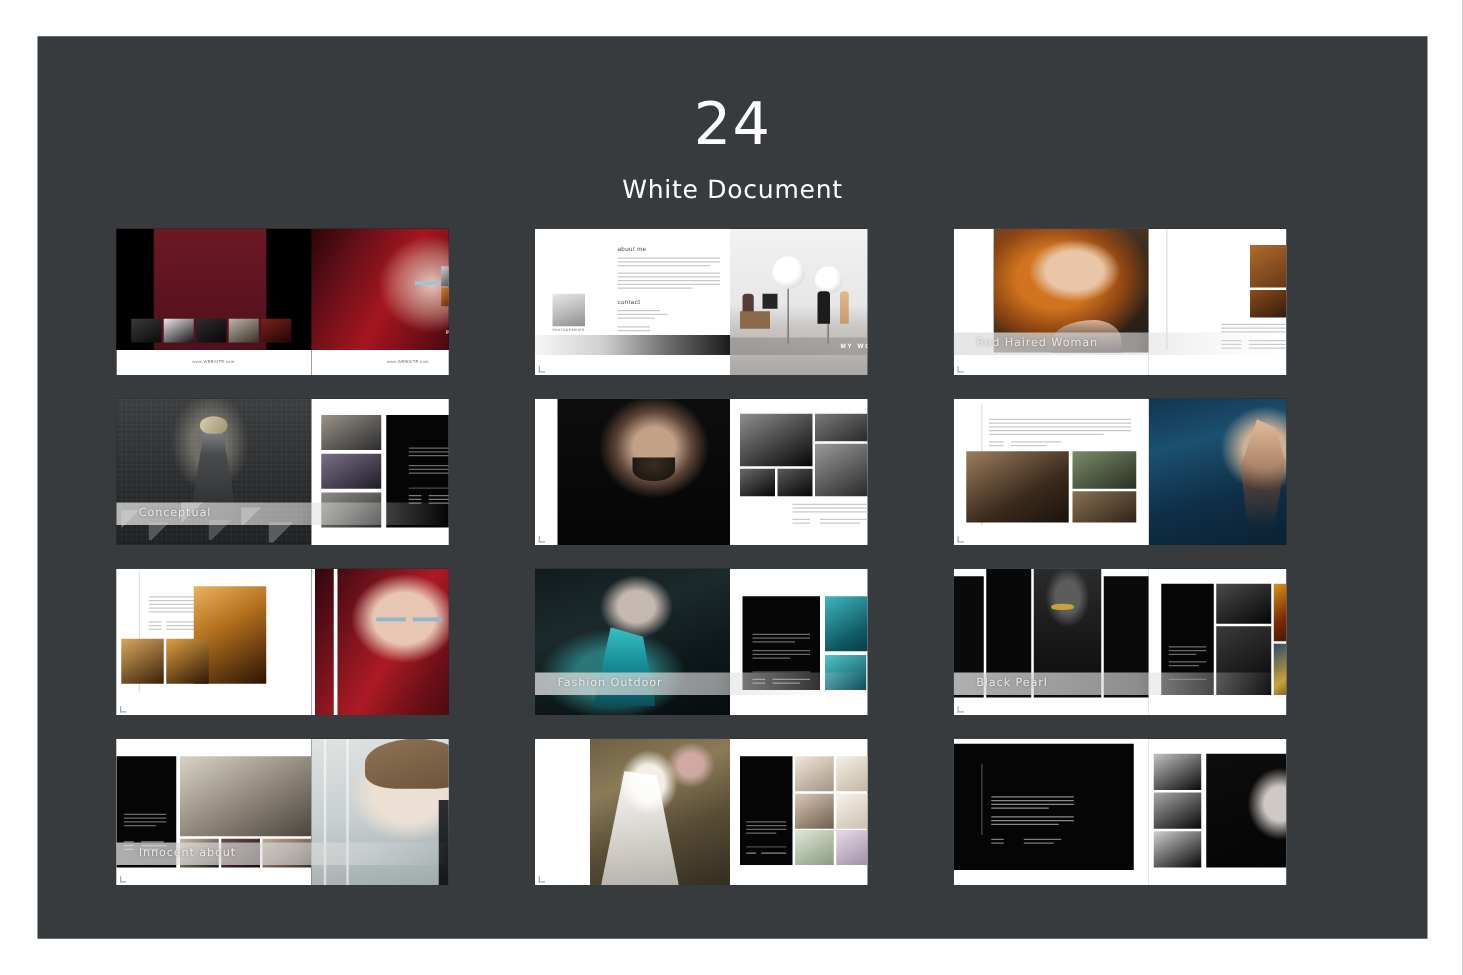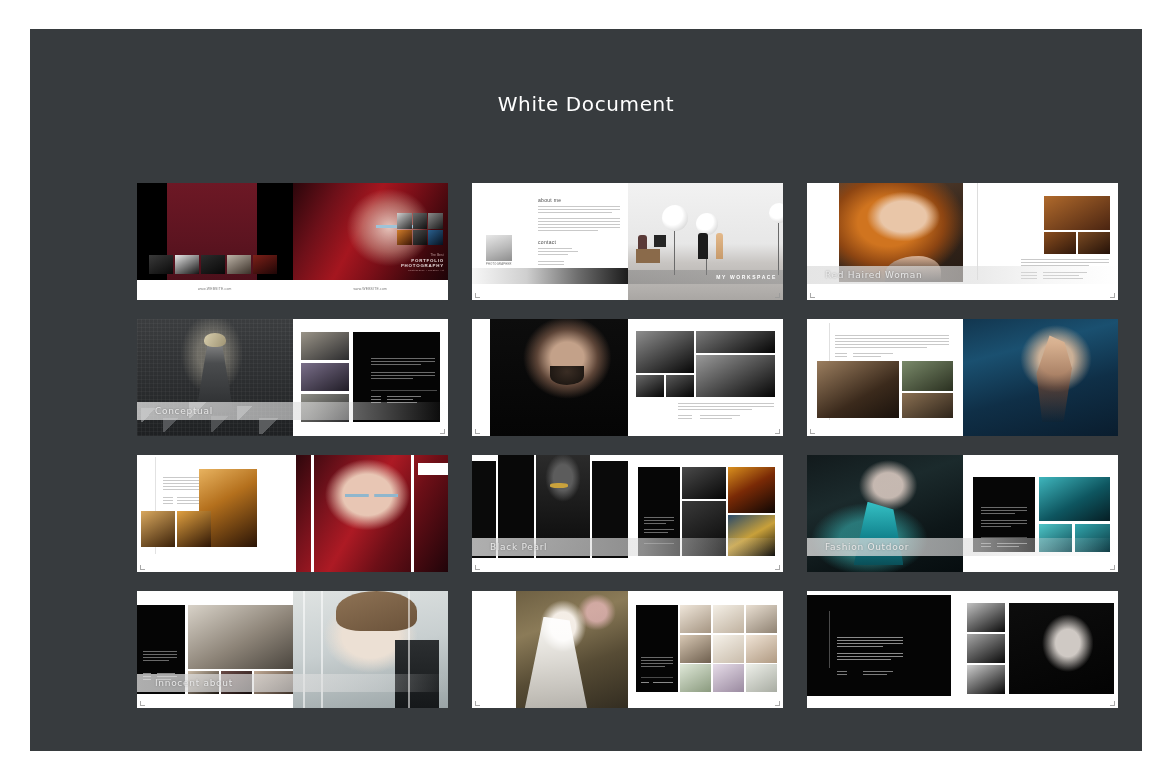--- a/index.html
+++ b/index.html
@@ -44,24 +44,23 @@
     width: 986px;
     display: grid;
     grid-template-columns: repeat(3, 311px);
     grid-template-rows: repeat(4, 117px);
     column-gap: 24px;
     row-gap: 19px;
   }
 
   .spread {
     position: relative;
-    width: 311px; height: 117px;
+    width: 266px; height: 117px;
     background: #1a1a1a;
     overflow: hidden;
-    margin-left: 44px;
   }
   .page {
     position: absolute; top: 0; bottom: 0;
     overflow: hidden;
   }
   .page.left  { left: 0;  width: 155.5px; }
   .page.right { left: 155.5px; width: 155.5px; }
 
   
   .sheet { position: absolute; inset: 0; background: #ffffff; }
@@ -287,20 +286,21 @@
     background:
       radial-gradient(ellipse 34% 44% at 56% 44%, #cfc9c4 0 34%, rgba(40,40,40,0) 72%),
       linear-gradient(160deg,#0d0d0d,#030303); }
 </style>
 </head>
 <body>
 
 <div class="stage">
 
   <div class="header">
+    <div class="count">24</div>
     <div class="subtitle">White Document</div>
   </div>
 
   <div class="grid">
 
     <div class="spread s1">
       <div class="page left">
         <div class="s1-maroon"></div>
         <div class="s1-strip">
           <div style="background:linear-gradient(150deg,#3a3a3a,#0a0a0a)"></div>
@@ -522,51 +522,20 @@
       <div class="page right">
         <div class="s7-red"></div>
         <div class="s7-eyes"></div>
         <div class="s7-slv" style="left:0;"></div>
         <div class="s7-slv" style="left:18px;"></div>
         <div class="s7-slv" style="right:34px;"></div>
         <div class="ph" style="right:0; top:8px; width:30px; height:12px; background:#fff;"></div>
       </div>
     </div>
 
-    <div class="spread s9">
-      <div class="page left">
-        <div class="sheet"></div>
-        <div class="s9-bk1"></div>
-        <div class="s9-bk2"></div>
-        <div class="s9-fig"></div>
-        <div class="s9-gold"></div>
-        <div class="s9-bk3"></div>
-        <div class="crop bl"></div>
-      </div>
-      <div class="page right">
-        <div class="sheet"></div>
-        <div class="ph" style="left:10px; top:12px; width:42px; bottom:16px; background:#060606;">
-          <div class="tl" style="left:6px; top:50px; width:30px; background:#6a6a6a;"></div>
-          <div class="tl" style="left:6px; top:53px; width:30px; background:#6a6a6a;"></div>
-          <div class="tl" style="left:6px; top:56px; width:22px; background:#6a6a6a;"></div>
-          <div class="tl" style="left:6px; top:62px; width:30px; background:#6a6a6a;"></div>
-          <div class="tl" style="left:6px; top:65px; width:24px; background:#6a6a6a;"></div>
-          <div class="tl" style="left:6px; top:76px; width:30px; background:#4a4a4a;"></div>
-        </div>
-        <div class="ph" style="left:54px; top:12px; width:44px; height:32px; background:linear-gradient(150deg,#4a4a4a,#060606);"></div>
-        <div class="ph" style="left:54px; top:46px; width:44px; bottom:16px; background:linear-gradient(150deg,#3a3a3a,#050505);"></div>
-        <div class="ph" style="left:100px; top:12px; right:8px; height:46px; background:linear-gradient(150deg,#d9901e,#7a2a06 45%,#0d0604);"></div>
-        <div class="ph" style="left:100px; top:60px; right:8px; bottom:16px; background:linear-gradient(150deg,#2a4a6a,#c8a03a 50%,#080808);"></div>
-        <div class="crop br"></div>
-      </div>
-      <div class="caption">
-        <span>Black Pearl</span>
-      </div>
-    </div>
-
     <div class="spread s8">
       <div class="page left">
         <div class="s8-water"></div>
         <div class="s8-dress"></div>
       </div>
       <div class="page right">
         <div class="sheet"></div>
         <div class="s8-blk">
           <div class="tl" style="left:8px; top:30px; width:46px; background:#6a6a6a;"></div>
           <div class="tl" style="left:8px; top:33px; width:46px; background:#6a6a6a;"></div>
@@ -580,20 +549,51 @@
           <div class="tl" style="left:8px; top:69px; width:10px; background:#7a7a7a;"></div>
           <div class="tl" style="left:24px; top:69px; width:22px; background:#7a7a7a;"></div>
         </div>
         <div class="ph s8-p1" style="background:linear-gradient(150deg,#3fb6bd,#0e5660 55%,#061e24);"></div>
         <div class="ph s8-p2" style="background:linear-gradient(150deg,#4ec6c8,#0d4a54);"></div>
         <div class="ph s8-p3" style="background:linear-gradient(150deg,#33a7ae,#09363f);"></div>
         <div class="crop br"></div>
       </div>
       <div class="caption">
         <span>Fashion Outdoor</span>
+      </div>
+    </div>
+
+    <div class="spread s9">
+      <div class="page left">
+        <div class="sheet"></div>
+        <div class="s9-bk1"></div>
+        <div class="s9-bk2"></div>
+        <div class="s9-fig"></div>
+        <div class="s9-gold"></div>
+        <div class="s9-bk3"></div>
+        <div class="crop bl"></div>
+      </div>
+      <div class="page right">
+        <div class="sheet"></div>
+        <div class="ph" style="left:10px; top:12px; width:42px; bottom:16px; background:#060606;">
+          <div class="tl" style="left:6px; top:50px; width:30px; background:#6a6a6a;"></div>
+          <div class="tl" style="left:6px; top:53px; width:30px; background:#6a6a6a;"></div>
+          <div class="tl" style="left:6px; top:56px; width:22px; background:#6a6a6a;"></div>
+          <div class="tl" style="left:6px; top:62px; width:30px; background:#6a6a6a;"></div>
+          <div class="tl" style="left:6px; top:65px; width:24px; background:#6a6a6a;"></div>
+          <div class="tl" style="left:6px; top:76px; width:30px; background:#4a4a4a;"></div>
+        </div>
+        <div class="ph" style="left:54px; top:12px; width:44px; height:32px; background:linear-gradient(150deg,#4a4a4a,#060606);"></div>
+        <div class="ph" style="left:54px; top:46px; width:44px; bottom:16px; background:linear-gradient(150deg,#3a3a3a,#050505);"></div>
+        <div class="ph" style="left:100px; top:12px; right:8px; height:46px; background:linear-gradient(150deg,#d9901e,#7a2a06 45%,#0d0604);"></div>
+        <div class="ph" style="left:100px; top:60px; right:8px; bottom:16px; background:linear-gradient(150deg,#2a4a6a,#c8a03a 50%,#080808);"></div>
+        <div class="crop br"></div>
+      </div>
+      <div class="caption">
+        <span>Black Pearl</span>
       </div>
     </div>
 
     <div class="spread s10">
       <div class="page left">
         <div class="sheet"></div>
         <div class="s10-blk">
           <div class="tl" style="left:6px; top:46px; width:34px; background:#6a6a6a;"></div>
           <div class="tl" style="left:6px; top:49px; width:34px; background:#6a6a6a;"></div>
           <div class="tl" style="left:6px; top:52px; width:34px; background:#6a6a6a;"></div>

